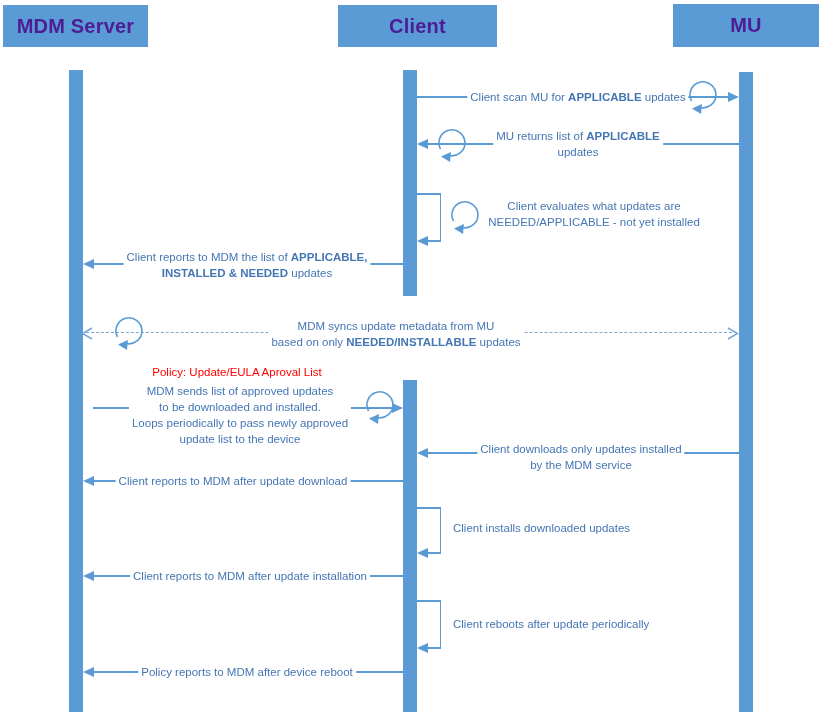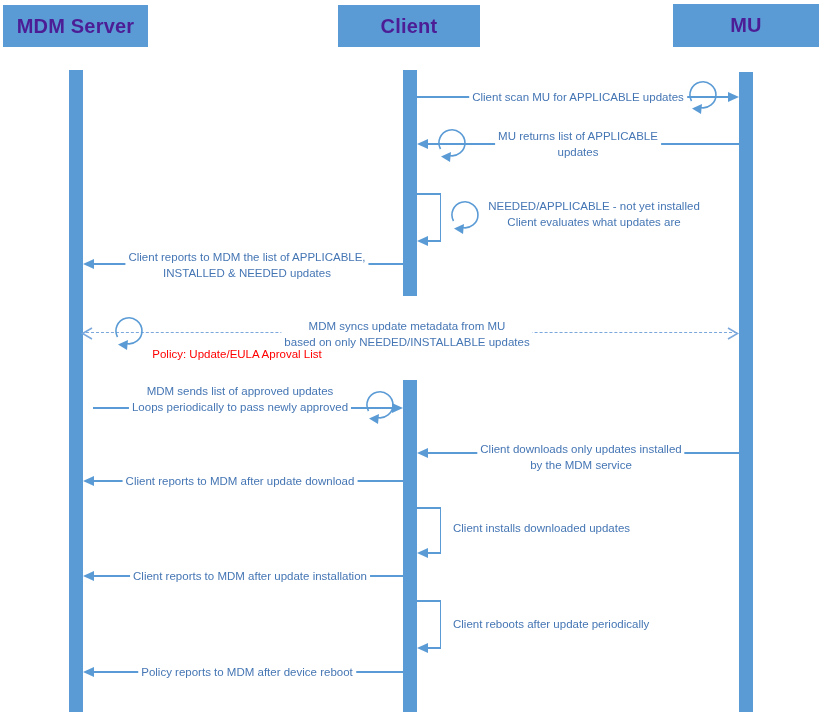--- a/index.html
+++ b/index.html
@@ -16,34 +16,34 @@
   .hline{position:absolute;height:1.5px;background:#5b9bd5;}
   .vline{position:absolute;width:1.5px;background:#5b9bd5;}
   .dline{position:absolute;height:0;border-top:1.6px dashed #7aa7dc;}
   .ah{position:absolute;width:0;height:0;border-top:5px solid transparent;border-bottom:5px solid transparent;}
   .ah-left{border-right:11px solid #5b9bd5;}
   .ah-right{border-left:11px solid #5b9bd5;}
   .lbl{
     position:absolute;font-size:11.5px;line-height:16px;color:#4576b4;
     background:#ffffff;white-space:nowrap;padding:0 3px;text-align:center;
   }
-  .lbl b{font-weight:normal;margin-top:43px;}
+  .lbl b{font-weight:bold;margin-top:43px;}
   .center{transform:translateX(-50%);}
   .policy{color:#ff0000;}
   svg.loop,svg.chev{position:absolute;}
 </style>
 </head>
 <body>
 
 <div class="stage">
 
   <div class="actor" style="left:3px;top:5px;width:145px;height:42px">
     <span>MDM Server</span>
   </div>
-  <div class="actor" style="left:338px;top:5px;width:142px;height:42px">
+  <div class="actor" style="left:338px;top:5px;width:159px;height:42px">
     <span>Client</span>
   </div>
   <div class="actor" style="left:673px;top:4px;width:146px;height:43px">
     <span>MU</span>
   </div>
 
   <div class="bar" style="left:69px;top:70px;height:642px"></div>
   <div class="bar" style="left:403px;top:70px;height:226px"></div>
   <div class="bar" style="left:403px;top:380px;height:332px"></div>
   <div class="bar" style="left:739px;top:72px;height:640px"></div>
@@ -65,73 +65,75 @@
   <svg class="loop" style="left:434px;top:125px" width="38" height="42" viewBox="0 0 38 42">
     <path d="M6.5 24 A13 13 0 1 1 15 30.5" fill="none" stroke="#5b9bd5" stroke-width="1.6"></path>
     <path d="M17 27 L7 31.5 L16 37 Z" fill="#5b9bd5"></path>
   </svg>
 
   <div class="hline" style="left:417px;top:193px;width:24px"></div>
   <div class="vline" style="left:439.5px;top:193px;height:47px"></div>
   <div class="hline" style="left:427px;top:240px;width:14px"></div>
   <div class="ah ah-left" style="left:417px;top:236px"></div>
   <div class="lbl center" style="left:594px;top:198px">
+    <div>Client evaluates what updates are</div>
     <div>NEEDED/APPLICABLE - not yet installed</div>
-    <div>Client evaluates what updates are</div>
   </div>
   <svg class="loop" style="left:447px;top:197px" width="38" height="42" viewBox="0 0 38 42">
     <path d="M6.5 24 A13 13 0 1 1 15 30.5" fill="none" stroke="#5b9bd5" stroke-width="1.6"></path>
     <path d="M17 27 L7 31.5 L16 37 Z" fill="#5b9bd5"></path>
   </svg>
 
   <div class="hline" style="left:93px;top:263px;width:310px"></div>
   <div class="ah ah-left" style="left:83px;top:259px"></div>
   <div class="lbl center" style="left:247px;top:249px">
     <div><span>Client reports to MDM the list of </span><b>APPLICABLE,</b></div>
     <div><b>INSTALLED &amp; NEEDED</b><span> updates</span></div>
   </div>
 
   <div class="dline" style="left:86px;top:332px;width:651px"></div>
   <svg class="chev" style="left:81px;top:327px" width="12" height="13" viewBox="0 0 12 13">
     <path d="M11 1 L1.5 6.5 L11 12" fill="none" stroke="#7aa7dc" stroke-width="1.5"></path>
   </svg>
   <svg class="chev" style="left:727px;top:327px" width="12" height="13" viewBox="0 0 12 13">
     <path d="M1 1 L10.5 6.5 L1 12" fill="none" stroke="#7aa7dc" stroke-width="1.5"></path>
   </svg>
-  <div class="lbl center" style="left:407px;top:318px">
+  <div class="lbl center" style="left:396px;top:318px">
     <div>MDM syncs update metadata from MU</div>
     <div><span>based on only </span><b>NEEDED/INSTALLABLE</b><span> updates</span></div>
   </div>
   <svg class="loop" style="left:111px;top:313px" width="38" height="42" viewBox="0 0 38 42">
     <path d="M6.5 24 A13 13 0 1 1 15 30.5" fill="none" stroke="#5b9bd5" stroke-width="1.6"></path>
     <path d="M17 27 L7 31.5 L16 37 Z" fill="#5b9bd5"></path>
   </svg>
 
   <div class="hline" style="left:93px;top:407px;width:300px"></div>
   <div class="ah ah-right" style="left:392px;top:403px"></div>
-  <div class="lbl center policy" style="left:237px;top:346px">Policy: Update/EULA Aproval List</div>
+  <div class="lbl center policy" style="left:237px;top:364px">Policy: Update/EULA Aproval List</div>
   <div class="lbl center" style="left:240px;top:383px">
     <div>MDM sends list of approved updates</div>
+    <div>to be downloaded and installed.</div>
     <div>Loops periodically to pass newly approved</div>
+    <div>update list to the device</div>
   </div>
   <svg class="loop" style="left:362px;top:387px" width="38" height="42" viewBox="0 0 38 42">
     <path d="M6.5 24 A13 13 0 1 1 15 30.5" fill="none" stroke="#5b9bd5" stroke-width="1.6"></path>
     <path d="M17 27 L7 31.5 L16 37 Z" fill="#5b9bd5"></path>
   </svg>
 
   <div class="hline" style="left:427px;top:452px;width:312px"></div>
   <div class="ah ah-left" style="left:417px;top:448px"></div>
   <div class="lbl center" style="left:581px;top:441px">
     <div>Client downloads only updates installed</div>
     <div>by the MDM service</div>
   </div>
 
   <div class="hline" style="left:93px;top:480px;width:310px"></div>
   <div class="ah ah-left" style="left:83px;top:476px"></div>
-  <div class="lbl center" style="left:240px;top:473px">Client reports to MDM after update download</div>
+  <div class="lbl center" style="left:233px;top:473px">Client reports to MDM after update download</div>
 
   <div class="hline" style="left:417px;top:507px;width:24px"></div>
   <div class="vline" style="left:439.5px;top:507px;height:45px"></div>
   <div class="hline" style="left:427px;top:552px;width:14px"></div>
   <div class="ah ah-left" style="left:417px;top:548px"></div>
   <div class="lbl" style="left:450px;top:520px">Client installs downloaded updates</div>
 
   <div class="hline" style="left:93px;top:575px;width:310px"></div>
   <div class="ah ah-left" style="left:83px;top:571px"></div>
   <div class="lbl center" style="left:250px;top:568px">Client reports to MDM after update installation</div>

